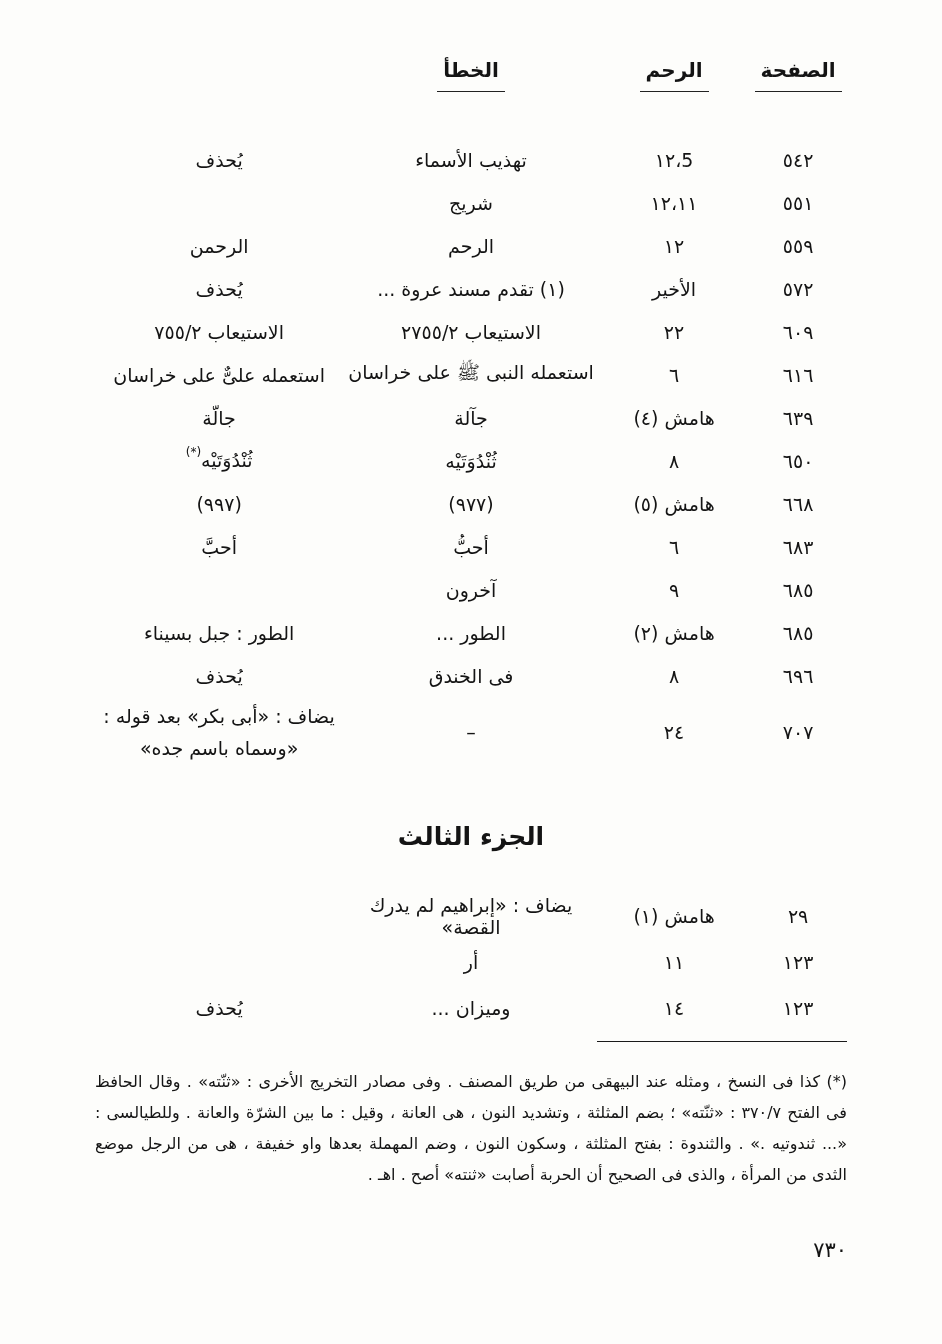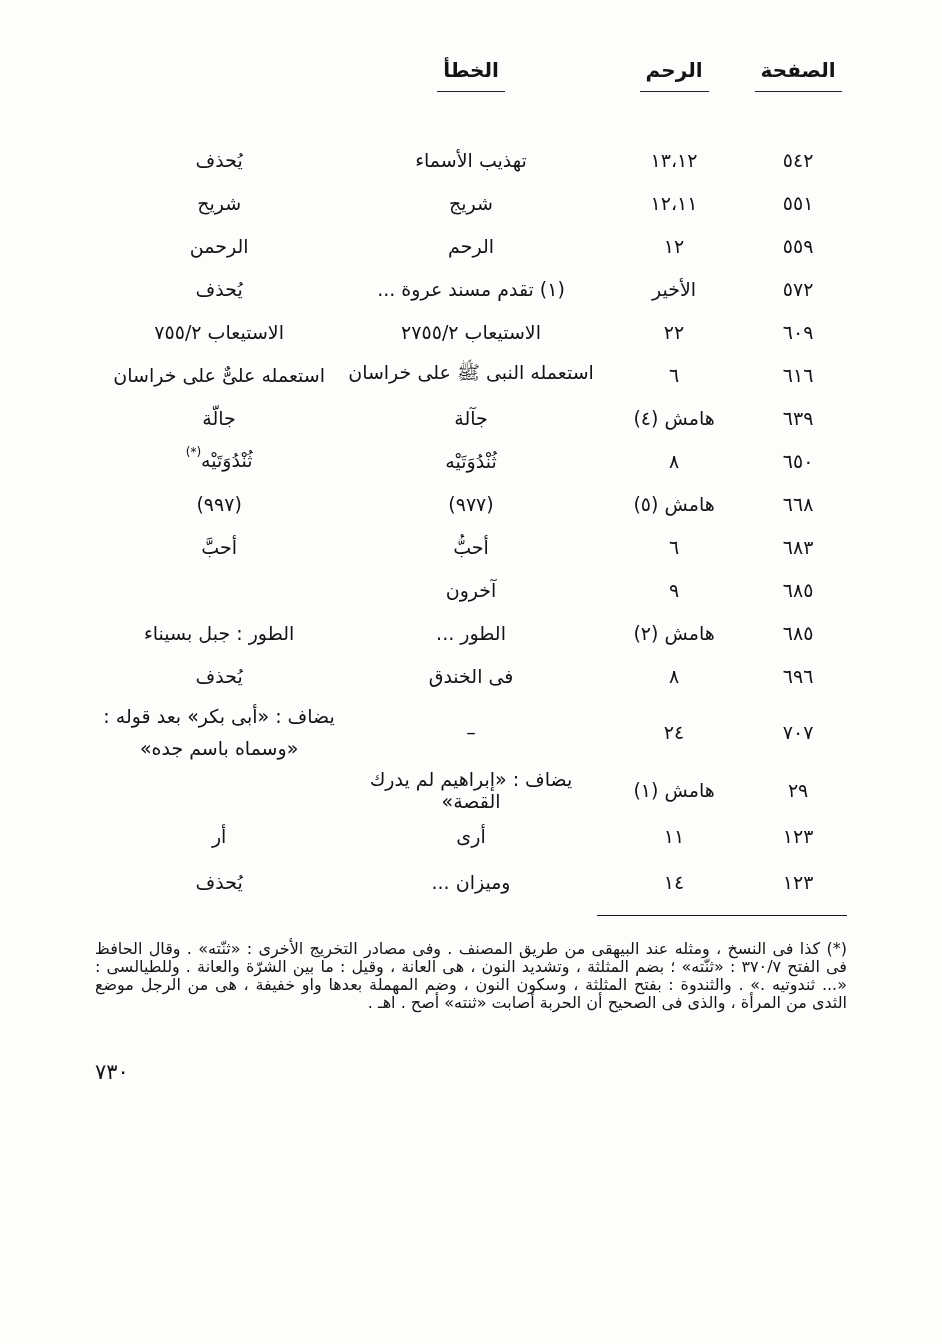--- a/index.html
+++ b/index.html
@@ -46,55 +46,54 @@
 
   .rule{
     width:250px;
     border-top:1.6px solid #1a1a1a;
     margin-top:10px;
   }
 
   .footnote{
     margin:24px 0 0 0;
     font-size:16px;
-    line-height:18px;
+    line-height:31px;
     text-align:justify;
   }
 
   .pagenum{
     margin-top:48px;
-    text-align:left;
+    text-align:right;
     font-size:21px;
     letter-spacing:2px;
   }
 </style>
 </head>
 <body>
 
 <div class="page">
   <div class="content">
 
     <div class="row header-row">
       <div class="cell"><span class="hdr">الصفحة</span></div>
       <div class="cell"><span class="hdr">الرحم</span></div>
       <div class="cell"><span class="hdr">الخطأ</span></div>
     </div>
 
     <div class="tbody">
       <div class="row">
         <div class="cell">٥٤٢</div>
-        <div class="cell">١٣،١٢</div>
+        <div class="cell">5،١٢</div>
         <div class="cell">تهذيب الأسماء</div>
         <div class="cell">يُحذف</div>
       </div>
       <div class="row">
         <div class="cell">٥٥١</div>
         <div class="cell">١٢،١١</div>
         <div class="cell">شريج</div>
-        <div class="cell">شريح</div>
       </div>
       <div class="row">
         <div class="cell">٥٥٩</div>
         <div class="cell">١٢</div>
         <div class="cell">الرحم</div>
         <div class="cell">الرحمن</div>
       </div>
       <div class="row">
         <div class="cell">٥٧٢</div>
         <div class="cell">الأخير</div>
@@ -155,31 +154,31 @@
         <div class="cell">يُحذف</div>
       </div>
       <div class="row tall">
         <div class="cell">٧٠٧</div>
         <div class="cell">٢٤</div>
         <div class="cell">–</div>
         <div class="cell">يضاف : «أبى بكر» بعد قوله : «وسماه باسم جده»</div>
       </div>
     </div>
 
+    <div class="section-heading">الجزء الثالث</div>
 
     <div class="tbody2">
       <div class="row">
         <div class="cell">٢٩</div>
         <div class="cell">هامش (١)</div>
         <div class="cell">يضاف : «إبراهيم لم يدرك القصة»</div>
       </div>
       <div class="row">
         <div class="cell">١٢٣</div>
         <div class="cell">١١</div>
-        <div class="cell">أرى</div>
         <div class="cell">أر</div>
       </div>
       <div class="row">
         <div class="cell">١٢٣</div>
         <div class="cell">١٤</div>
         <div class="cell">وميزان ...</div>
         <div class="cell">يُحذف</div>
       </div>
     </div>
 

